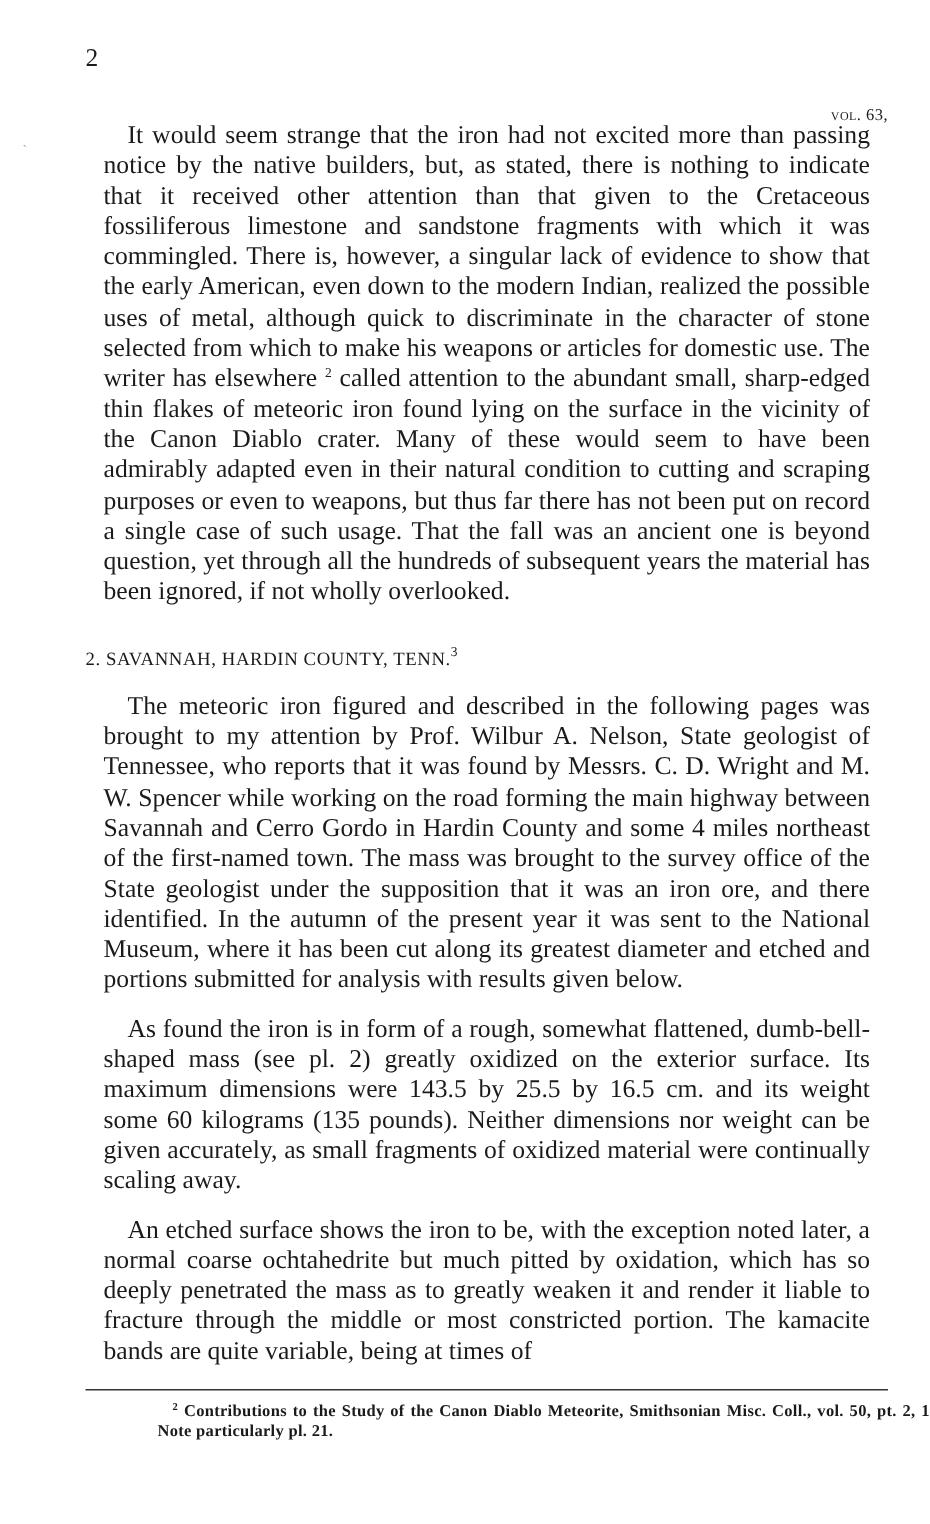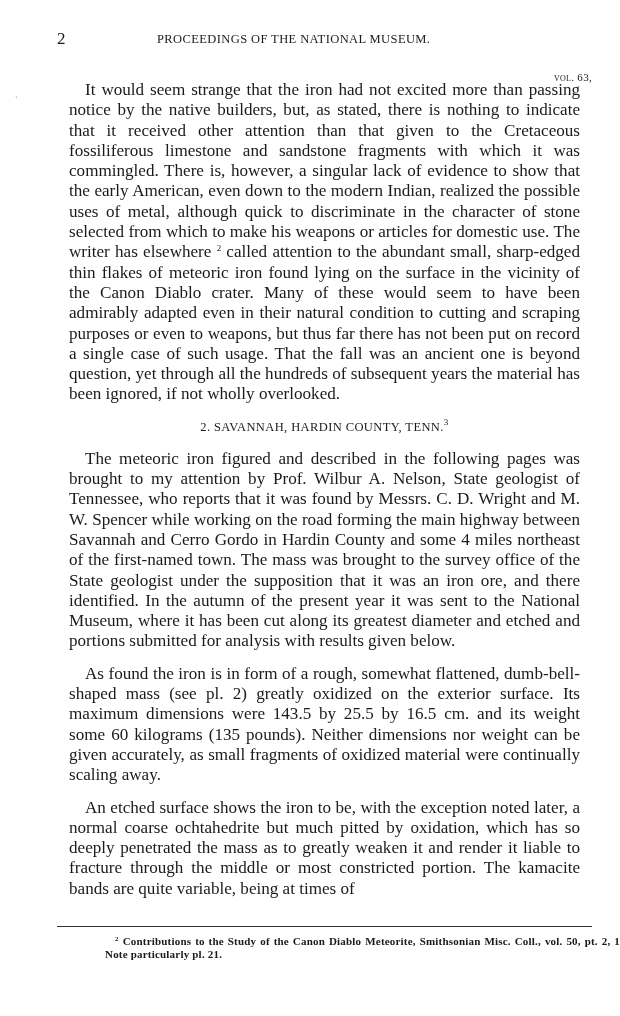--- a/index.html
+++ b/index.html
@@ -59,25 +59,25 @@
       width: 535px;
       font-size: 17.1px;
       line-height: 20.3px;
       text-align: justify;
     }
     .body-text p {
       margin: 12px;
       text-indent: 16px;
     }
     .section-heading {
-      text-align: center;
+      text-align: left;
       font-size: 12.5px;
       letter-spacing: 0.4px;
       text-transform: uppercase;
-      margin: 12px 0 12px 0;
+      margin: 24px 0 12px 0;
       line-height: 20px;
     }
     sup {
       font-size: 9px;
       line-height: 0;
       vertical-align: 6px;
     }
     .footnote-rule {
       position: absolute;
       left: 0;
@@ -118,21 +118,20 @@
   </style>
 </head>
 <body>
 
 <div class="margin-mark">ˎ</div>
 
 <div class="page">
 
   <div class="running-head">
     <span class="page-number">2</span>
-    <span class="journal-title">PROCEEDINGS OF THE NATIONAL MUSEUM.</span>
     <span class="volume">vol. 63,</span>
   </div>
 
   <div class="body-text">
     <p><span>It would seem strange that the iron had not excited more than passing notice by the native builders, but, as stated, there is nothing to indicate that it received other attention than that given to the Cretaceous fossiliferous limestone and sandstone fragments with which it was commingled. There is, however, a singular lack of evidence to show that the early American, even down to the modern Indian, realized the possible uses of metal, although quick to discriminate in the character of stone selected from which to make his weapons or articles for domestic use. The writer has elsewhere</span>&nbsp;<sup>2</sup><span> called attention to the abundant small, sharp-edged thin flakes of meteoric iron found lying on the surface in the vicinity of the Canon Diablo crater. Many of these would seem to have been admirably adapted even in their natural condition to cutting and scraping purposes or even to weapons, but thus far there has not been put on record a single case of such usage. That the fall was an ancient one is beyond question, yet through all the hundreds of subsequent years the material has been ignored, if not wholly overlooked.</span></p>
 
     <div class="section-heading"><span>2. SAVANNAH, HARDIN COUNTY, TENN.</span><sup>3</sup></div>
 
     <p>The meteoric iron figured and described in the following pages was brought to my attention by Prof. Wilbur A. Nelson, State geologist of Tennessee, who reports that it was found by Messrs. C. D. Wright and M. W. Spencer while working on the road forming the main highway between Savannah and Cerro Gordo in Hardin County and some 4 miles northeast of the first-named town. The mass was brought to the survey office of the State geologist under the supposition that it was an iron ore, and there identified. In the autumn of the present year it was sent to the National Museum, where it has been cut along its greatest diameter and etched and portions submitted for analysis with results given below.</p>
     <p>As found the iron is in form of a rough, somewhat flattened, dumb-bell-shaped mass (see pl. 2) greatly oxidized on the exterior surface. Its maximum dimensions were 143.5 by 25.5 by 16.5 cm. and its weight some 60 kilograms (135 pounds). Neither dimensions nor weight can be given accurately, as small fragments of oxidized material were continually scaling away.</p>

